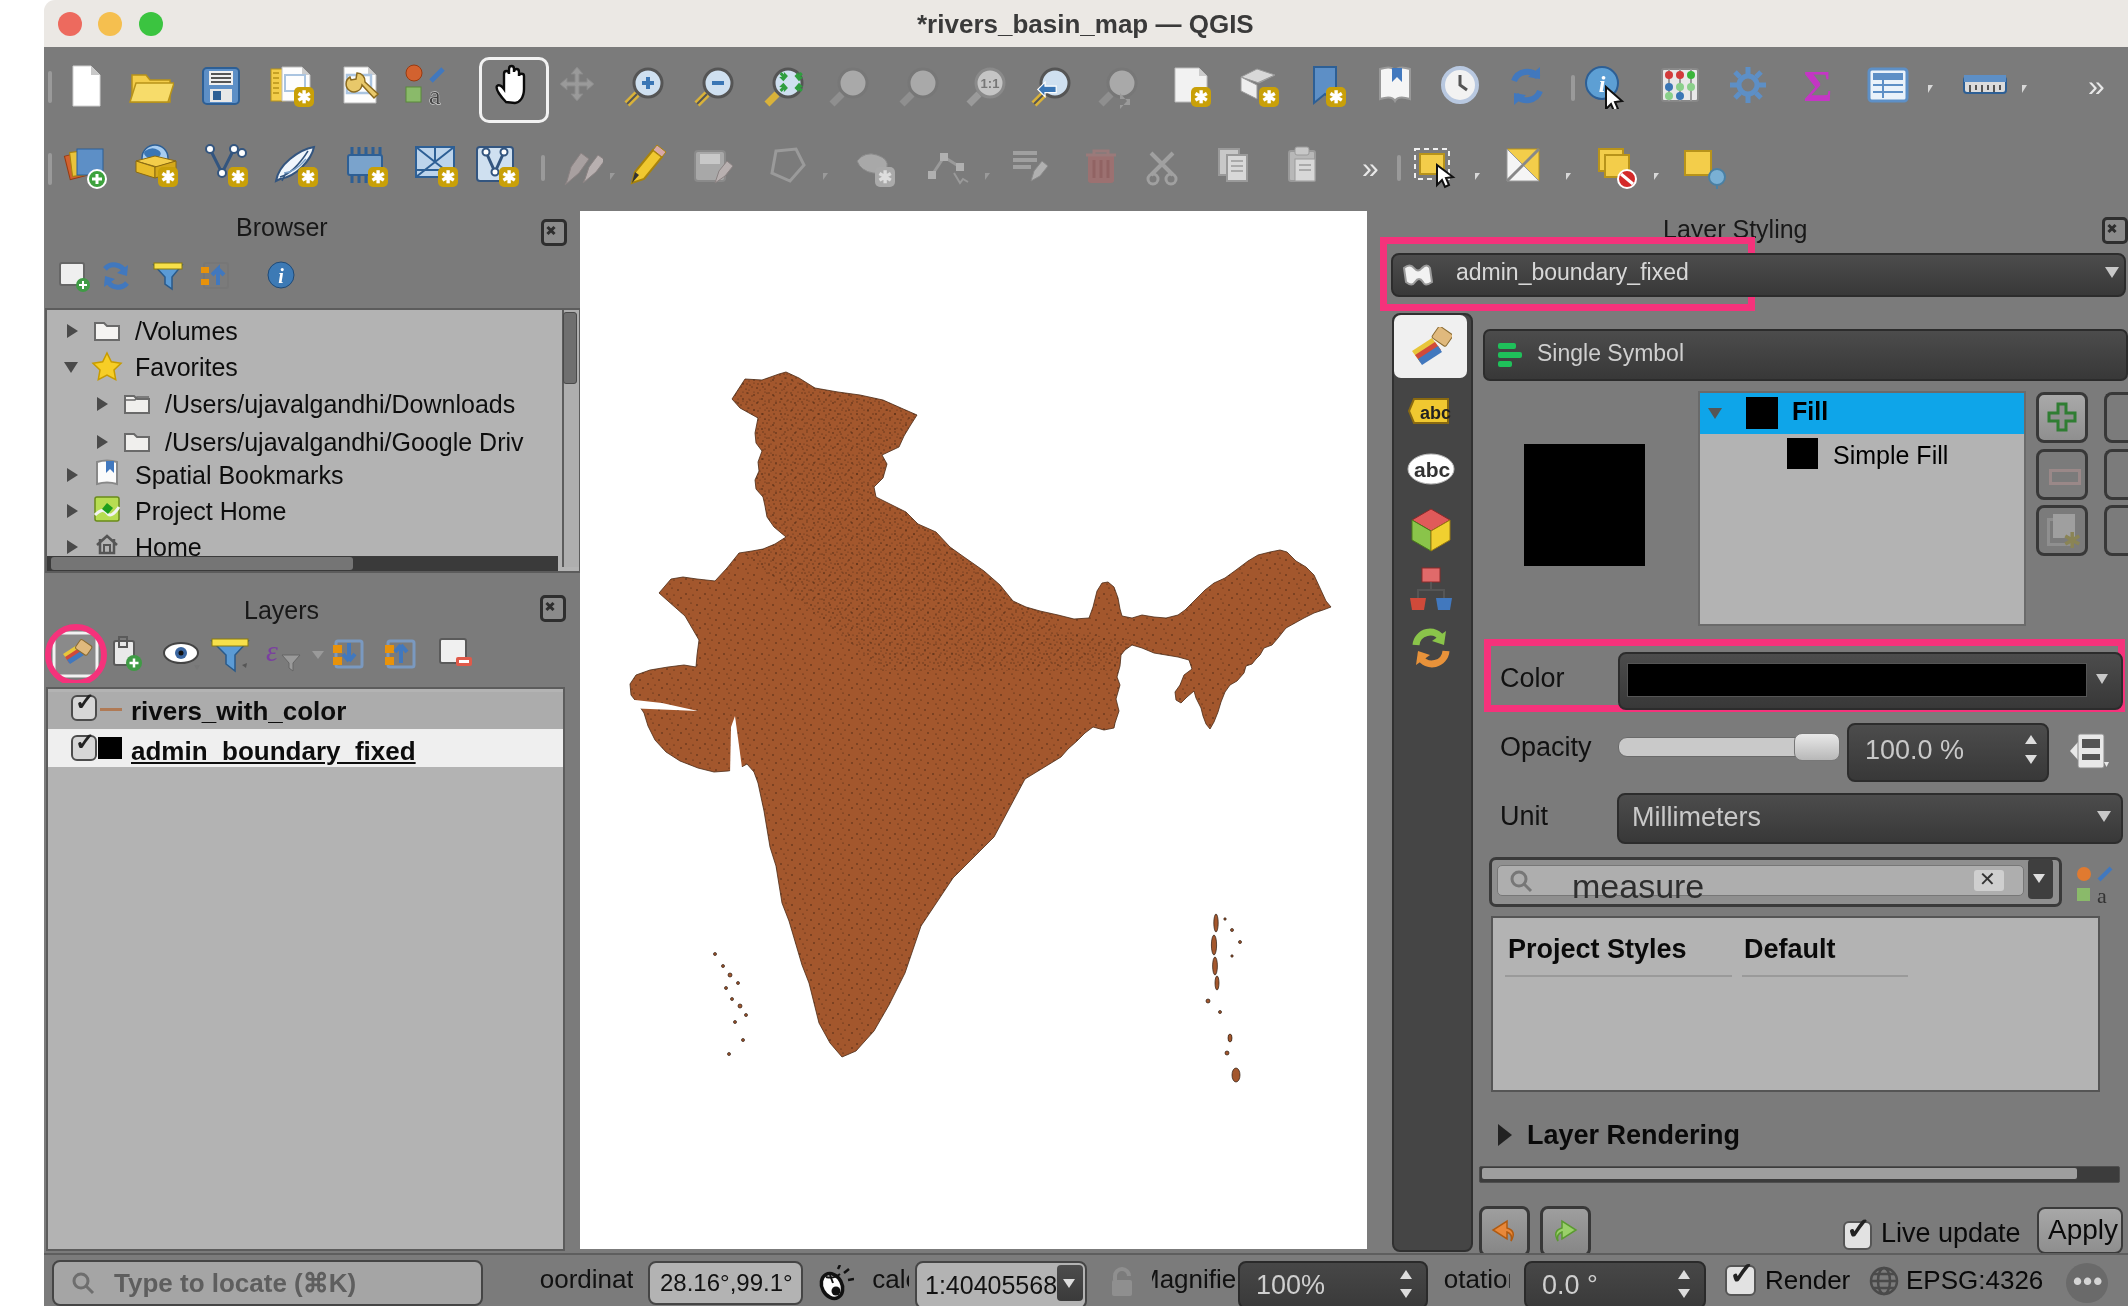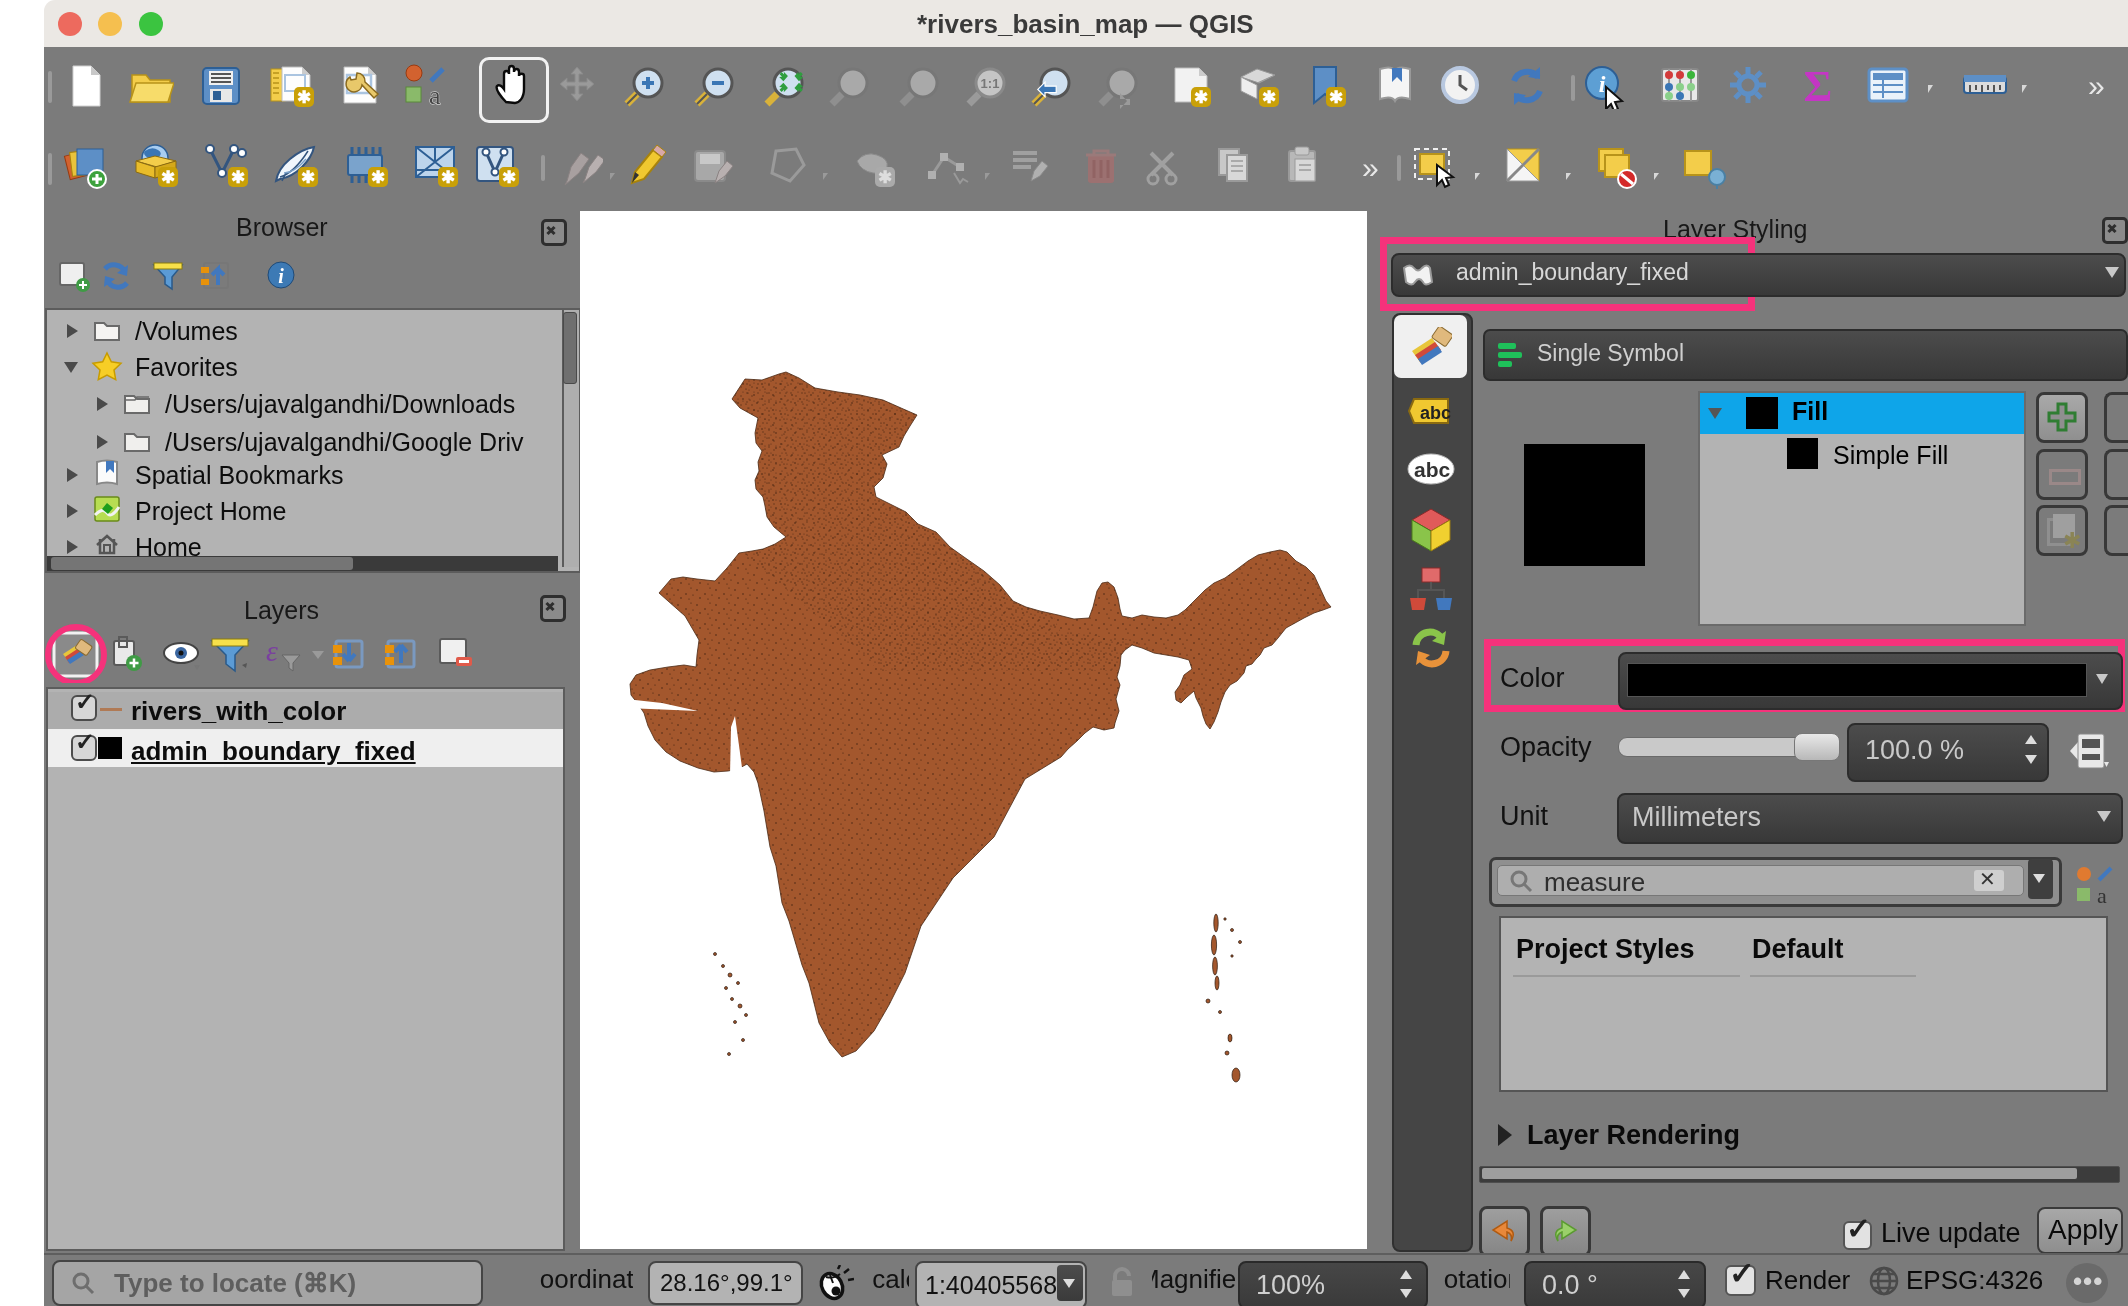--- a/index.html
+++ b/index.html
@@ -676,33 +676,33 @@
       <div class="abs" style="left:13px;top:7px;font-size:27px;color:#c9c9c9;">Millimeters</div>
       <div class="abs" style="left:478px;top:16px;width:0;height:0;border-top:11px solid #c8c8c8;border-left:7px solid transparent;border-right:7px solid transparent;"></div>
     </div>
 
     <div class="abs" style="left:109px;top:646px;width:567px;height:44px;background:#8f8f8f;border:3px solid #3a3a3a;border-radius:7px;"></div>
     <div class="abs" style="left:117px;top:654px;width:525px;height:29px;background:#aeaeae;border:1px solid #777;border-radius:5px;"></div>
     <svg class="abs" style="left:128px;top:657px;" width="26" height="26" viewBox="0 0 26 26">
         <circle cx="11" cy="11" r="7" fill="none" stroke="#777" stroke-width="3"></circle>
         <path d="M16,16 l7,7" stroke="#777" stroke-width="3"></path>
       </svg>
-    <div class="abs" style="left:164px;top:656px;font-size:26px;color:#2e2e2e;">measure</div>
+    <div class="abs" style="left:192px;top:656px;font-size:34px;color:#2e2e2e;">measure</div>
     <div class="abs" style="left:594px;top:659px;width:30px;height:21px;background:#cfcfcf;border-radius:3px;"></div>
     <div class="abs" style="left:599px;top:656px;font-size:20px;color:#333;">✕</div>
     <div class="abs" style="left:648px;top:648px;width:25px;height:40px;background:#3f3f3f;border-radius:4px;"></div>
     <div class="abs" style="left:653px;top:663px;width:0;height:0;border-top:9px solid #ddd;border-left:6px solid transparent;border-right:6px solid transparent;"></div>
     <svg class="abs" style="left:695px;top:655px;" width="40" height="40" viewBox="0 0 40 40">
         <circle cx="9" cy="8" r="7" fill="#e07a30"></circle>
         <path d="M24,14 l12,-12" stroke="#4178be" stroke-width="4"></path>
         <rect x="2" y="22" width="13" height="13" fill="#8aba6a"></rect>
         <text x="22" y="37" font-size="22" font-family="Liberation Serif" fill="#333">a</text>
       </svg>
 
-    <div class="treebox" style="left:119px;top:705px;width:605px;height:172px;border-color:#555;">
+    <div class="treebox" style="left:111px;top:705px;width:605px;height:172px;border-color:#555;">
       <div class="abs" style="left:15px;top:16px;font-size:27px;font-weight:bold;color:#0a0a0a;">Project Styles</div>
       <div class="abs" style="left:12px;top:57px;width:227px;height:2px;background:#9a9a9a;"></div>
       <div class="abs" style="left:251px;top:16px;font-size:27px;font-weight:bold;color:#0a0a0a;">Default</div>
       <div class="abs" style="left:249px;top:57px;width:166px;height:2px;background:#9a9a9a;"></div>
     </div>
 
     <svg class="abs" style="left:115px;top:911px;" width="20" height="26" viewBox="0 0 20 26">
         <path d="M3,2 l14,11 -14,11 z" fill="#222"></path>
       </svg>
     <div class="abs" style="left:147px;top:909px;font-size:27px;font-weight:bold;color:#0a0a0a;">Layer Rendering</div>

